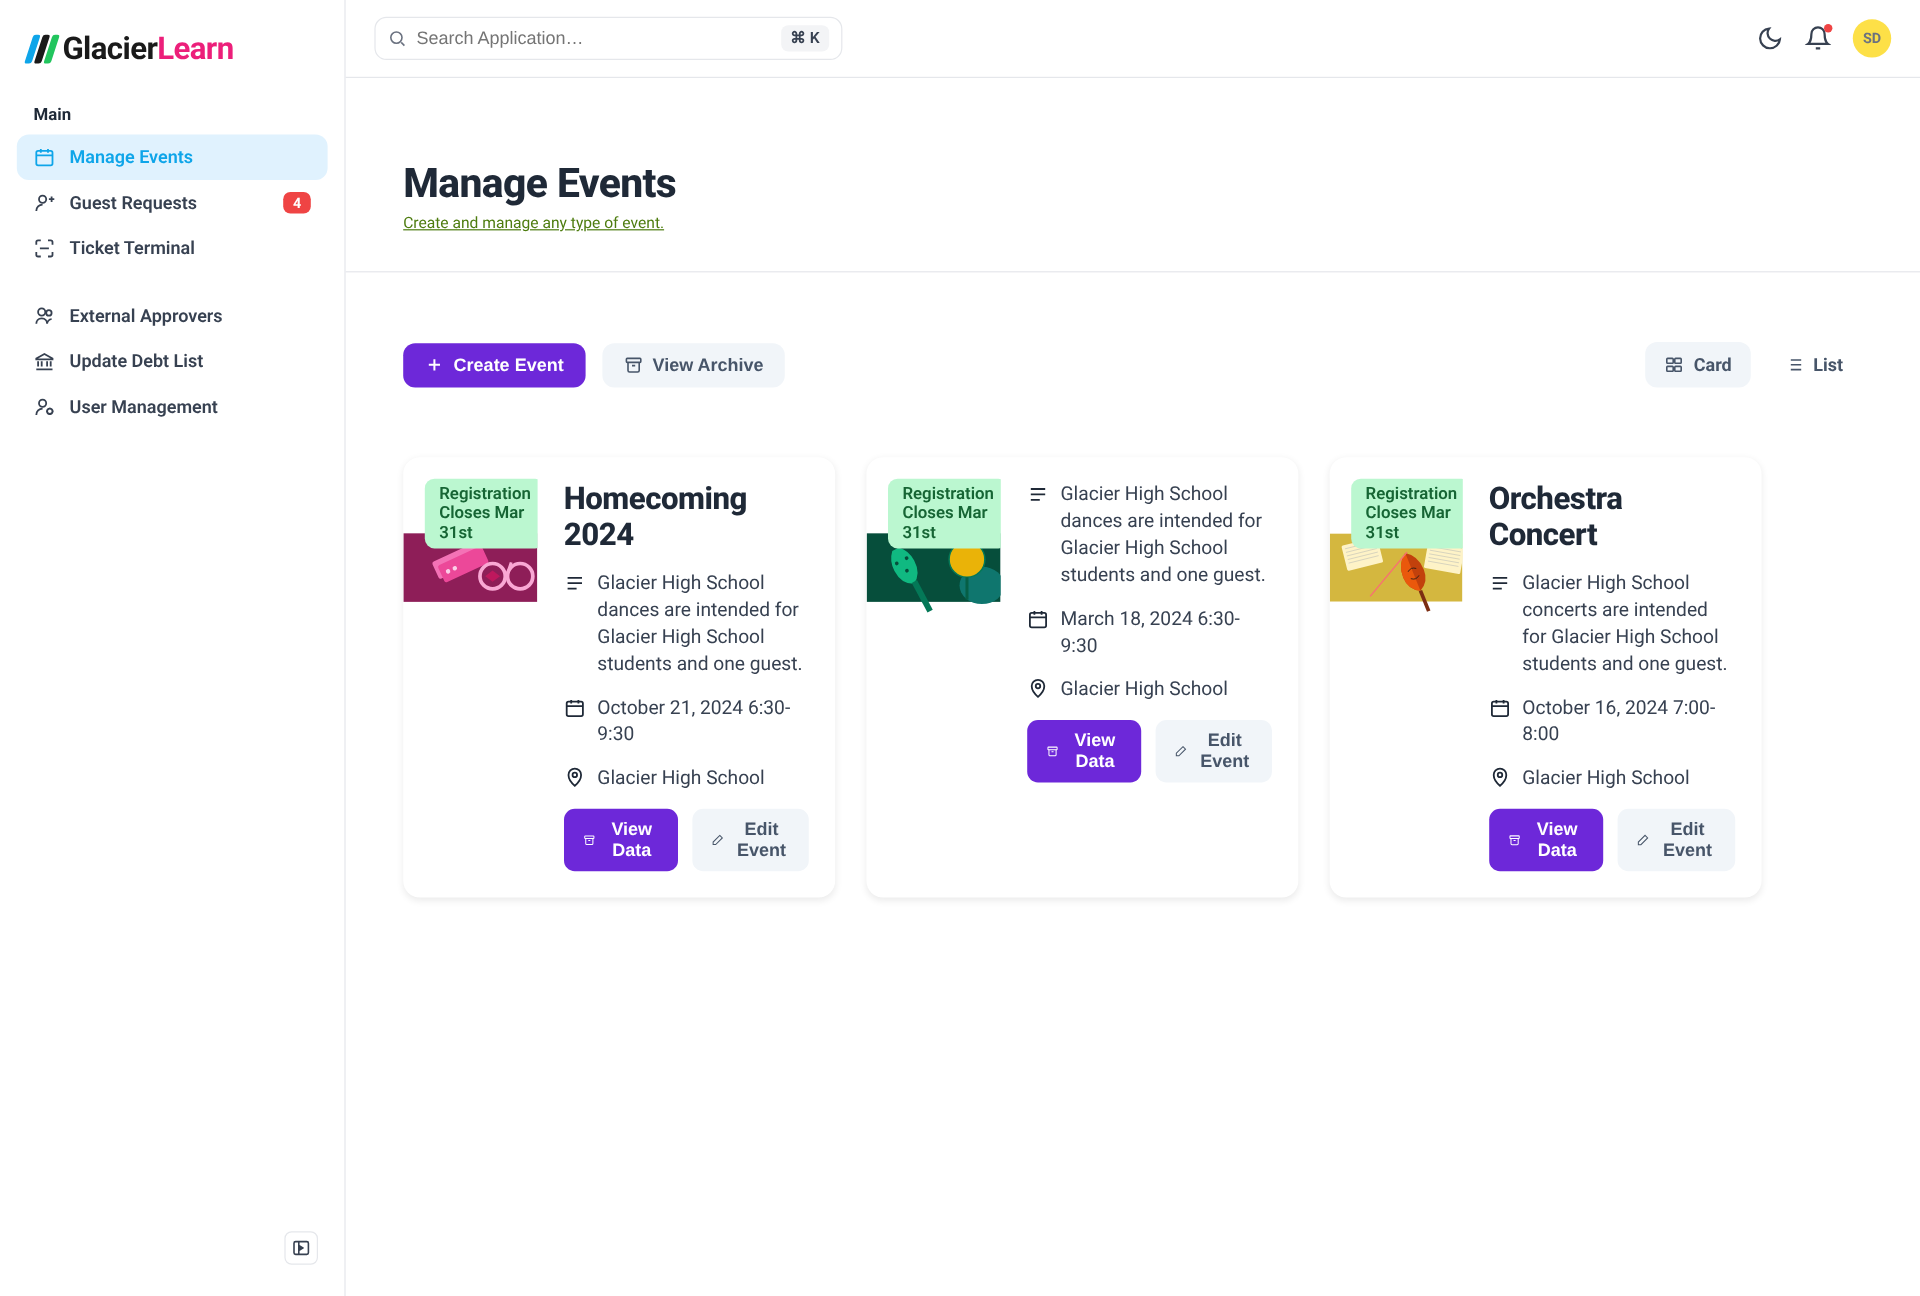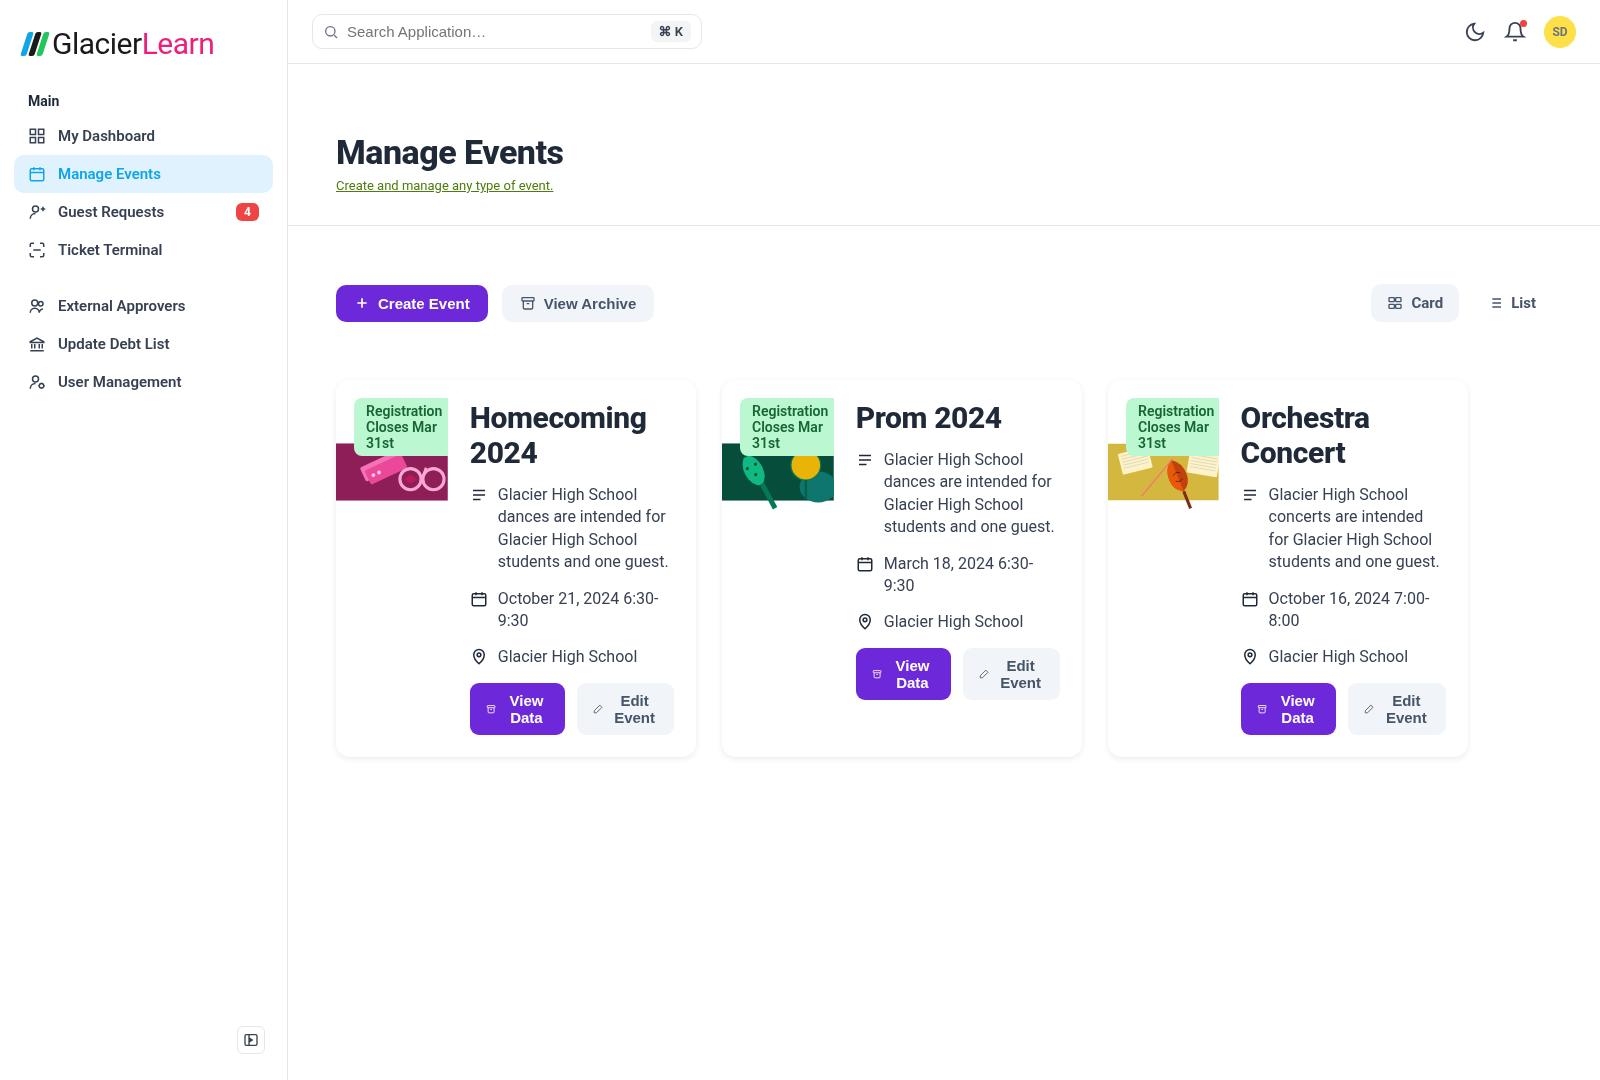--- a/index.html
+++ b/index.html
@@ -6,21 +6,21 @@
 body { font-family: -apple-system, BlinkMacSystemFont, "Segoe UI", Roboto, sans-serif; background: #fff; color: #1a1a1a; width: 1600px; height: 1080px; overflow: hidden; }
 
 .app { display: flex; height: 1080px; }
 .sidebar { width: 288px; border-right: 1px solid #e5e7eb; padding: 18px 14px; display: flex; flex-direction: column; }
 .logo { display: flex; align-items: center; gap: 6px; padding: 8px 10px; margin-bottom: 16px; }
 .logo-mark { display: flex; gap: 2px; }
 .logo-mark span { width: 6px; height: 24px; transform: skewX(-18deg); border-radius: 2px; }
 .logo-mark .a { background: #0ea5e9; }
 .logo-mark .b { background: #1a1a1a; }
 .logo-mark .c { background: #22c55e; }
-.logo-text { font-size: 30px; font-weight: 400; letter-spacing: -0.5px; }
+.logo-text { font-size: 26px; font-weight: 700; letter-spacing: -0.5px; }
 .logo-text .g { color: #1a1a1a; }
 .logo-text .l { color: #ec1f7a; }
 
 .section-label { font-size: 14px; font-weight: 700; color: #1f2937; padding: 8px 14px; }
 .nav-item { display: flex; align-items: center; gap: 12px; padding: 10px 14px; border-radius: 10px; cursor: pointer; font-size: 15px; font-weight: 600; color: #374151; position: relative; }
 .nav-item.active { background: #e0f2fe; color: #0ea5e9; }
 .nav-item .icon { width: 18px; height: 18px; flex-shrink: 0; }
 .nav-badge { margin-left: auto; background: #ef4444; color: #fff; font-size: 12px; font-weight: 700; padding: 2px 8px; border-radius: 6px; }
 .nav-group { margin-bottom: 18px; }
 .sidebar-footer { margin-top: auto; display: flex; justify-content: flex-end; padding: 8px; }
@@ -47,21 +47,21 @@
 .toolbar-spacer { flex: 1; }
 .view-toggle { display: flex; gap: 12px; }
 .view-btn { display: inline-flex; align-items: center; gap: 8px; padding: 10px 16px; border-radius: 10px; font-size: 15px; font-weight: 700; color: #475569; cursor: pointer; }
 .view-btn.active { background: #f1f5f9; }
 
 .card-grid { display: flex; gap: 26px; padding: 30px 48px; }
 .event-card { width: 360px; border-radius: 14px; background: #fff; box-shadow: 0 2px 6px rgba(0,0,0,0.08); overflow: hidden; display: flex; flex-direction: row; }
 .card-image { height: 184px; position: relative; overflow: hidden; }
 .badge { position: absolute; top: 18px; left: 18px; background: #bbf7d0; color: #166534; font-size: 14px; font-weight: 600; padding: 5px 12px; border-radius: 8px; z-index: 5; }
 .card-body { padding: 20px 22px 22px; }
-.card-title { font-size: 30px; font-weight: 800; color: #1f2937; margin-bottom: 14px; letter-spacing: -0.4px; }
+.card-title { font-size: 26px; font-weight: 800; color: #1f2937; margin-bottom: 14px; letter-spacing: -0.4px; }
 .card-row { display: flex; gap: 10px; margin-bottom: 14px; font-size: 16px; color: #374151; line-height: 1.4; }
 .card-row .icon { width: 18px; height: 18px; flex-shrink: 0; margin-top: 2px; color: #1f2937; }
 .card-actions { display: flex; gap: 12px; margin-top: 6px; justify-content: flex-end; }
 .card-actions .btn { font-size: 15px; padding: 9px 16px; border-radius: 9px; }
 
 svg { display: block; }
 </style>
 </head>
 <body>
 
@@ -73,29 +73,20 @@
           <span class="b"></span>
           <span class="c"></span>
       </div>
       <div class="logo-text">
         <span class="g">Glacier</span><span class="l">Learn</span>
       </div>
     </div>
 
     <div class="nav-group">
       <div class="section-label">Main</div>
-      <div class="nav-item">
-        <svg class="icon" viewBox="0 0 24 24" fill="none" stroke="currentColor" stroke-width="2">
-            <rect x="3" y="3" width="7" height="7"></rect>
-            <rect x="14" y="3" width="7" height="7"></rect>
-            <rect x="3" y="14" width="7" height="7"></rect>
-            <rect x="14" y="14" width="7" height="7"></rect>
-          </svg>
-        <span>My Dashboard</span>
-      </div>
       <div class="nav-item active">
         <svg class="icon" viewBox="0 0 24 24" fill="none" stroke="currentColor" stroke-width="2">
             <rect x="3" y="5" width="18" height="16" rx="2"></rect>
             <path d="M16 3v4M8 3v4M3 10h18"></path>
           </svg>
         <span>Manage Events</span>
       </div>
       <div class="nav-item">
         <svg class="icon" viewBox="0 0 24 24" fill="none" stroke="currentColor" stroke-width="2">
             <circle cx="10" cy="8" r="4"></circle>
@@ -289,21 +280,20 @@
               <path d="M100 30 q-20 20 -20 50 q0 40 30 55 q30 -15 30 -55 q0 -30 -20 -50 z" fill="#10b981"></path>
               <rect x="106" y="130" width="16" height="90" fill="#047857"></rect>
               <circle cx="95" cy="65" r="5" fill="#064e3b"></circle>
               <circle cx="125" cy="65" r="5" fill="#064e3b"></circle>
               <circle cx="110" cy="95" r="5" fill="#064e3b"></circle>
             </g>
           </svg>
           <div class="badge">Registration Closes Mar 31st</div>
         </div>
         <div class="card-body">
-          <div class="card-title">Prom 2024</div>
           <div class="card-row">
             <svg class="icon" viewBox="0 0 24 24" fill="none" stroke="currentColor" stroke-width="2">
                 <path d="M4 6h16M4 12h16M4 18h10"></path>
               </svg>
             <span>Glacier High School dances are intended for Glacier High School students and one guest.</span>
           </div>
           <div class="card-row">
             <svg class="icon" viewBox="0 0 24 24" fill="none" stroke="currentColor" stroke-width="2">
                 <rect x="3" y="5" width="18" height="16" rx="2"></rect>
                 <path d="M16 3v4M8 3v4M3 10h18"></path>

